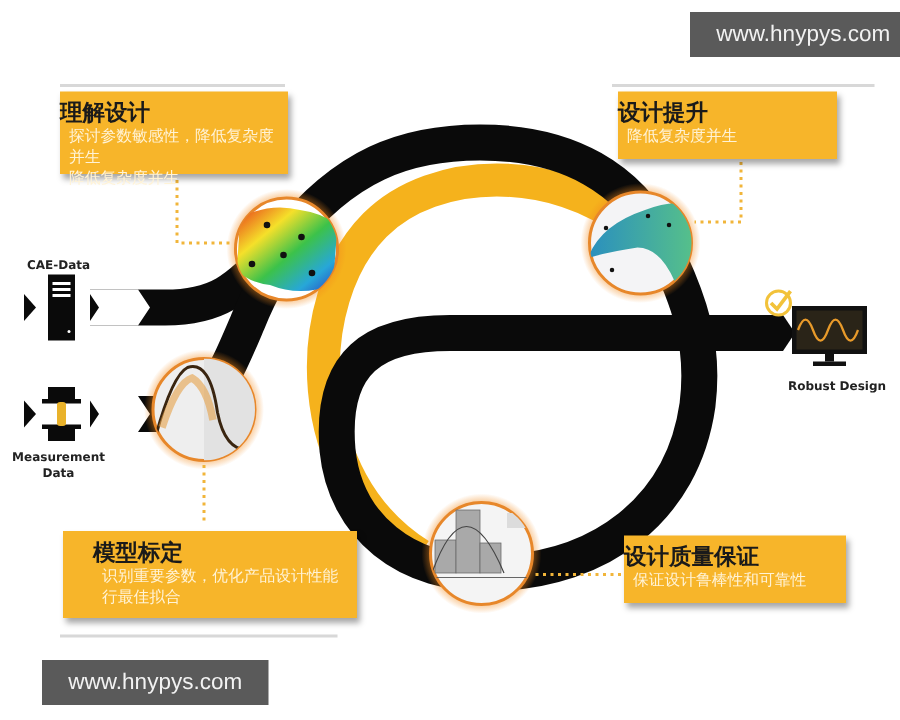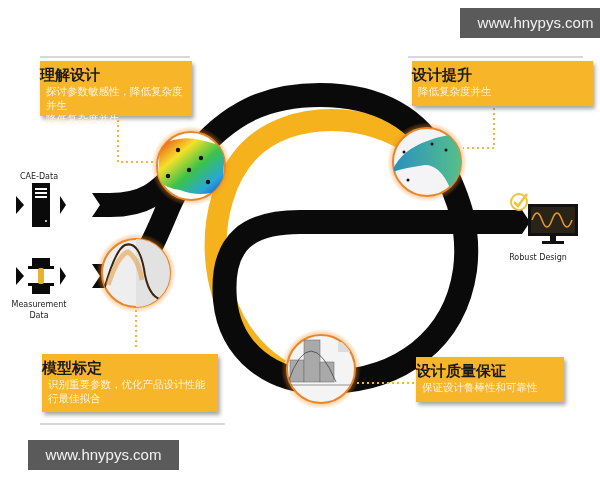--- a/index.html
+++ b/index.html
@@ -4,21 +4,21 @@
 <style>
   html, body { margin:0; padding:0; }
   body { width:600px; height:480px; background:#ffffff; position:relative; overflow:hidden;
          font-family:"DejaVu Sans", sans-serif; }
   .stage { position:absolute; left:0; top:0; width:600px; height:480px; }
   .box { position:absolute; background:#f7b52a; box-shadow:2px 3px 4px rgba(0,0,0,0.35);
          text-align:left; color:#fff8e0; }
   .box .title { font-weight:bold; color:#1a1a1a; font-size:15px; line-height:18px; margin-top:5px; }
   .box .desc { font-size:10.5px; line-height:14px; color:#fff3d6; padding:0 6px; }
   .frame-line { position:absolute; height:2px; background:#d8d8d8; }
-  .label { position:absolute; font-size:8px; font-weight:normal; color:#222; text-align:center; }
+  .label { position:absolute; font-size:8px; font-weight:bold; color:#222; text-align:center; }
   .watermark { position:absolute; background:#5a5a5a; color:#f2f2f2;
                font-family:"Liberation Sans", sans-serif; font-size:15px;
                line-height:30px; height:30px; text-align:center;margin-left:20px; }
 </style>
 </head>
 <body>
 
 <div class="stage">
 
   <div class="frame-line" style="left:40px;top:56px;width:150px;"></div>
@@ -147,34 +147,34 @@
       <circle cx="519" cy="202" r="8" fill="none" stroke="#f2c23a" stroke-width="2"></circle>
       <path d="M 514 202 L 518 206 L 527 194" fill="none" stroke="#f2c23a" stroke-width="2.5"></path>
     </g>
   </svg>
 
   <div class="label" style="left:14px;top:172px;width:50px;">CAE-Data</div>
   <div class="label" style="left:2px;top:299px;width:74px;line-height:11px;">
     <span>Measurement</span><br>
     <span>Data</span>
   </div>
-  <div class="label" style="left:500px;top:253px;width:76px;">Robust Design</div>
+  <div class="label" style="left:520px;top:253px;width:76px;">Robust Design</div>
 
   <div class="box" style="left:40px;top:61px;width:152px;height:55px;">
     <div class="title">理解设计</div>
     <div class="desc">探讨参数敏感性，降低复杂度并生</div>
     <div class="desc">降低复杂度并生</div>
   </div>
 
-  <div class="box" style="left:412px;top:61px;width:181px;height:45px;">
+  <div class="box" style="left:412px;top:61px;width:146px;height:45px;">
     <div class="title">设计提升</div>
     <div class="desc">降低复杂度并生</div>
   </div>
 
-  <div class="box" style="left:42px;top:354px;width:176px;height:58px;">
+  <div class="box" style="left:42px;top:354px;width:176px;height:58px;padding-left:20px;">
     <div class="title">模型标定</div>
     <div class="desc">识别重要参数，优化产品设计性能</div>
     <div class="desc">行最佳拟合</div>
   </div>
 
   <div class="box" style="left:416px;top:357px;width:148px;height:45px;">
     <div class="title">设计质量保证</div>
     <div class="desc">保证设计鲁棒性和可靠性</div>
   </div>
 

